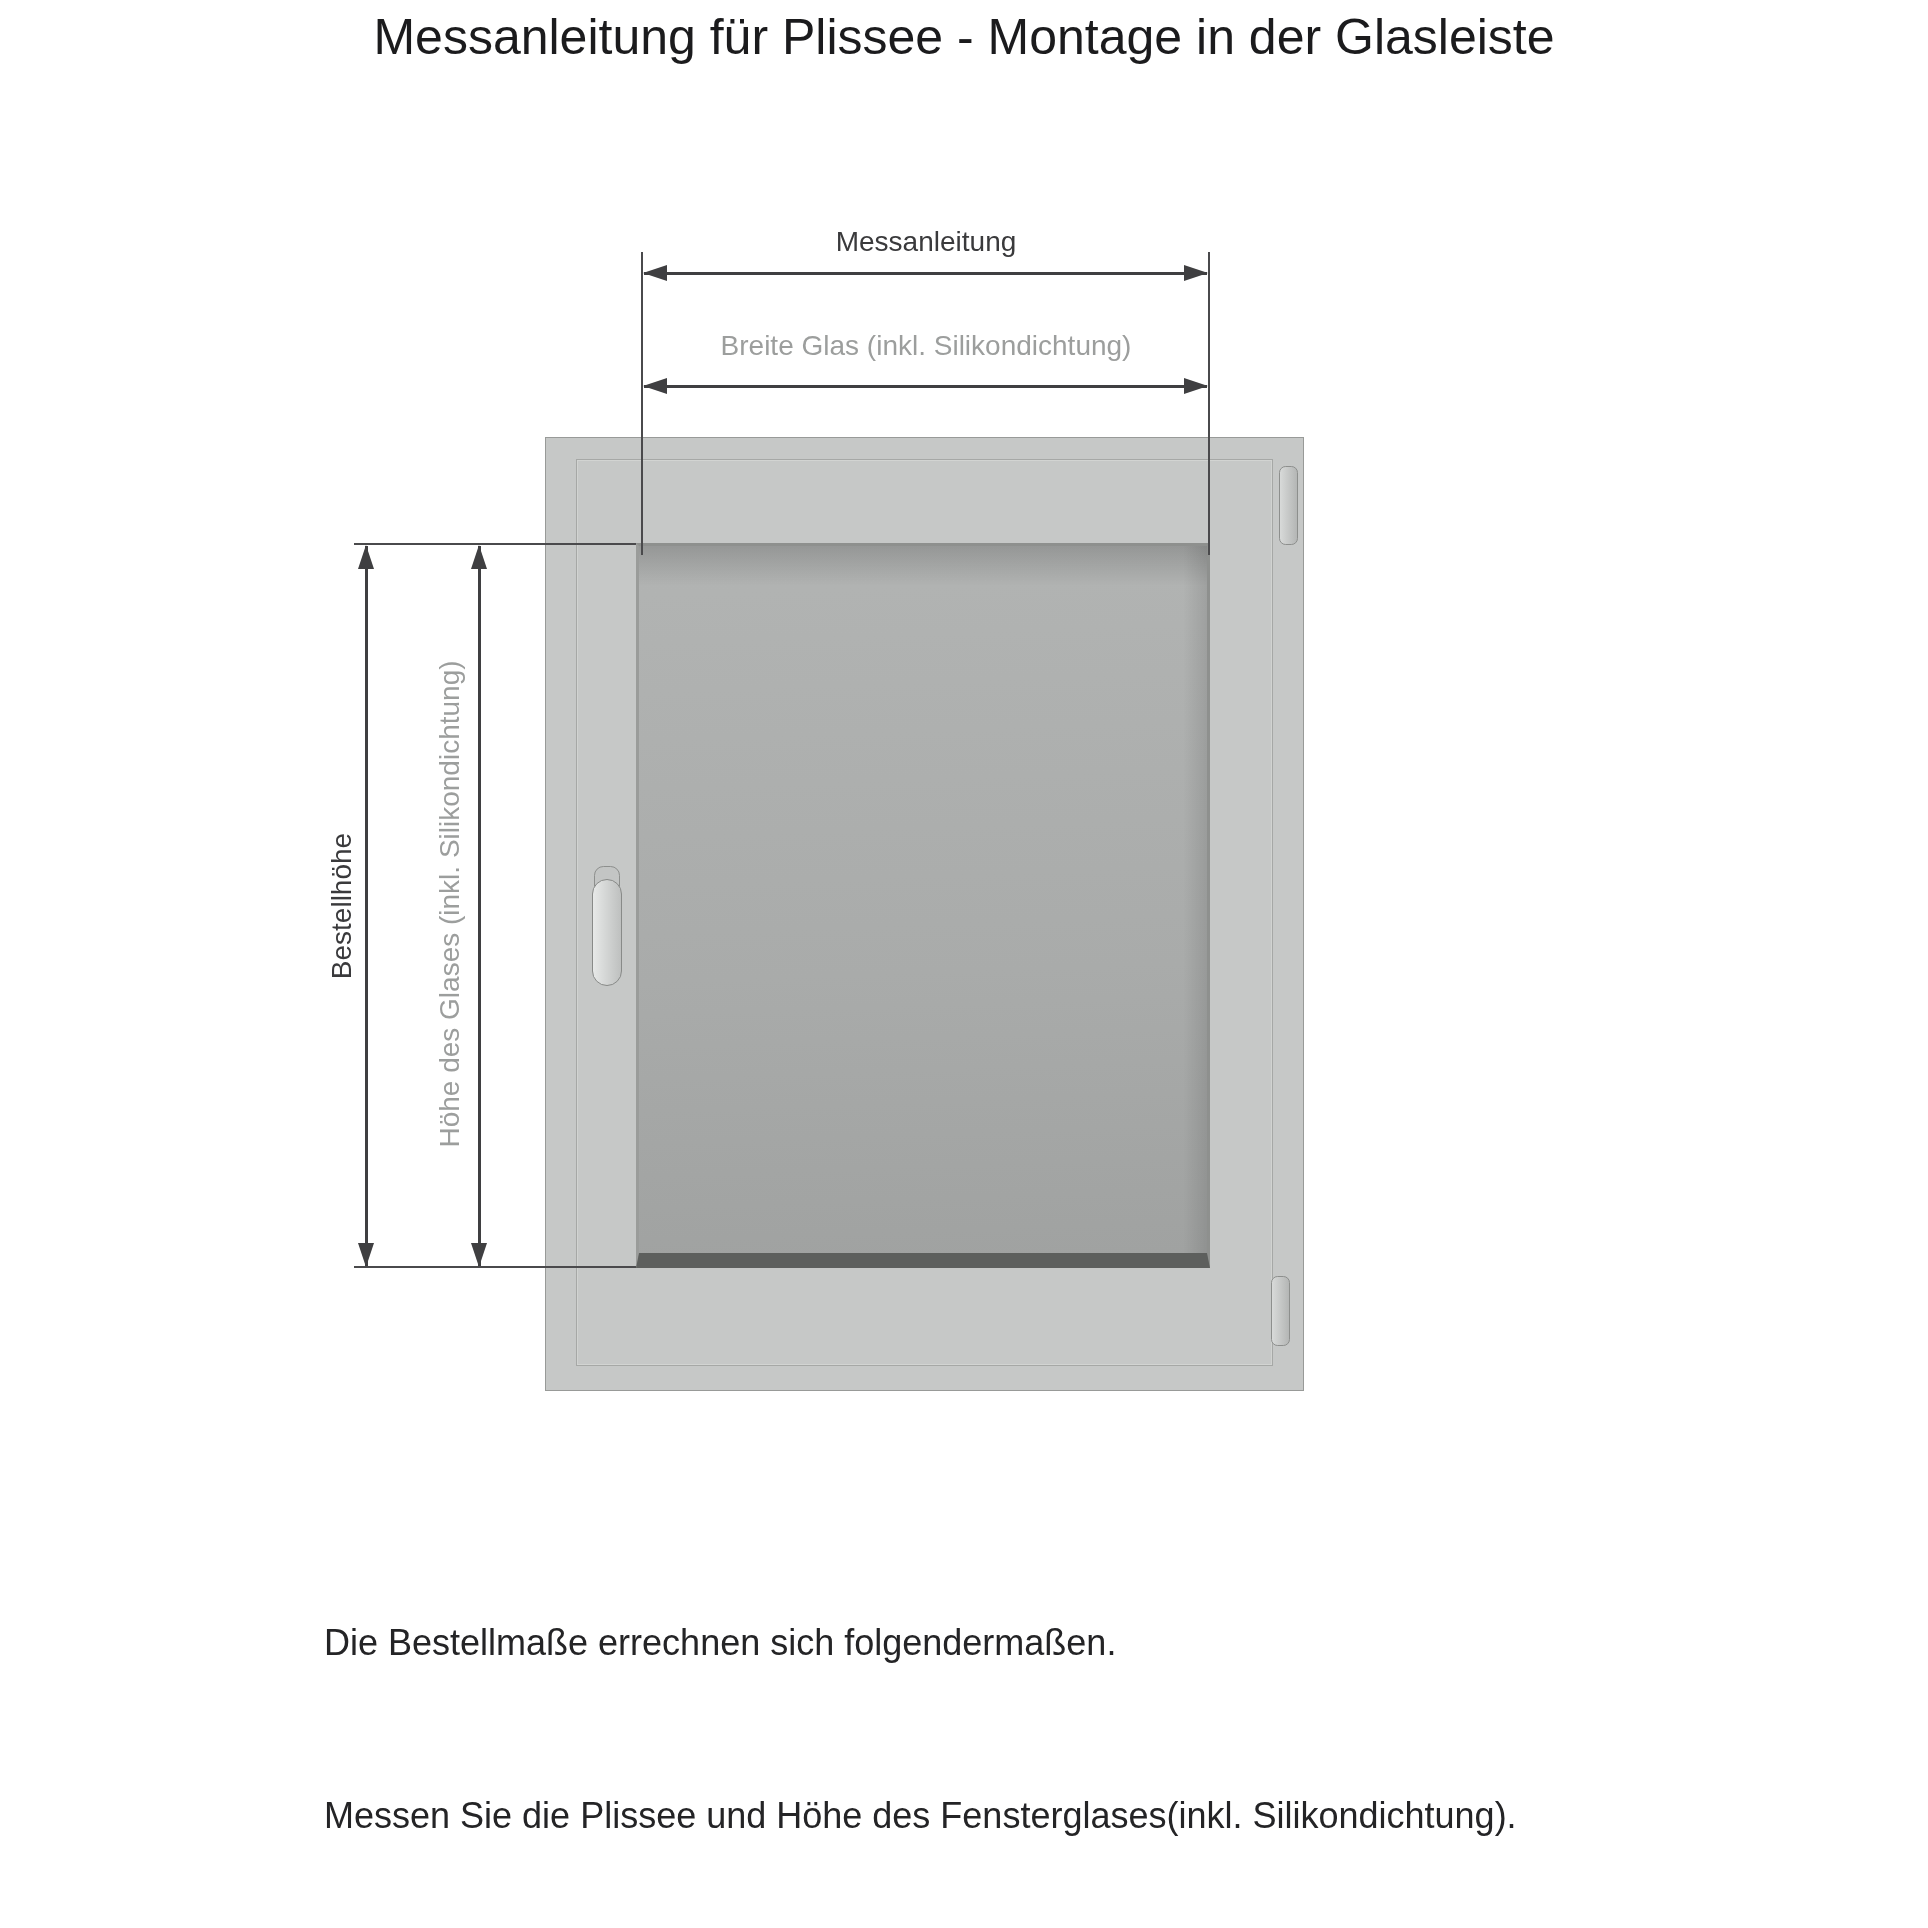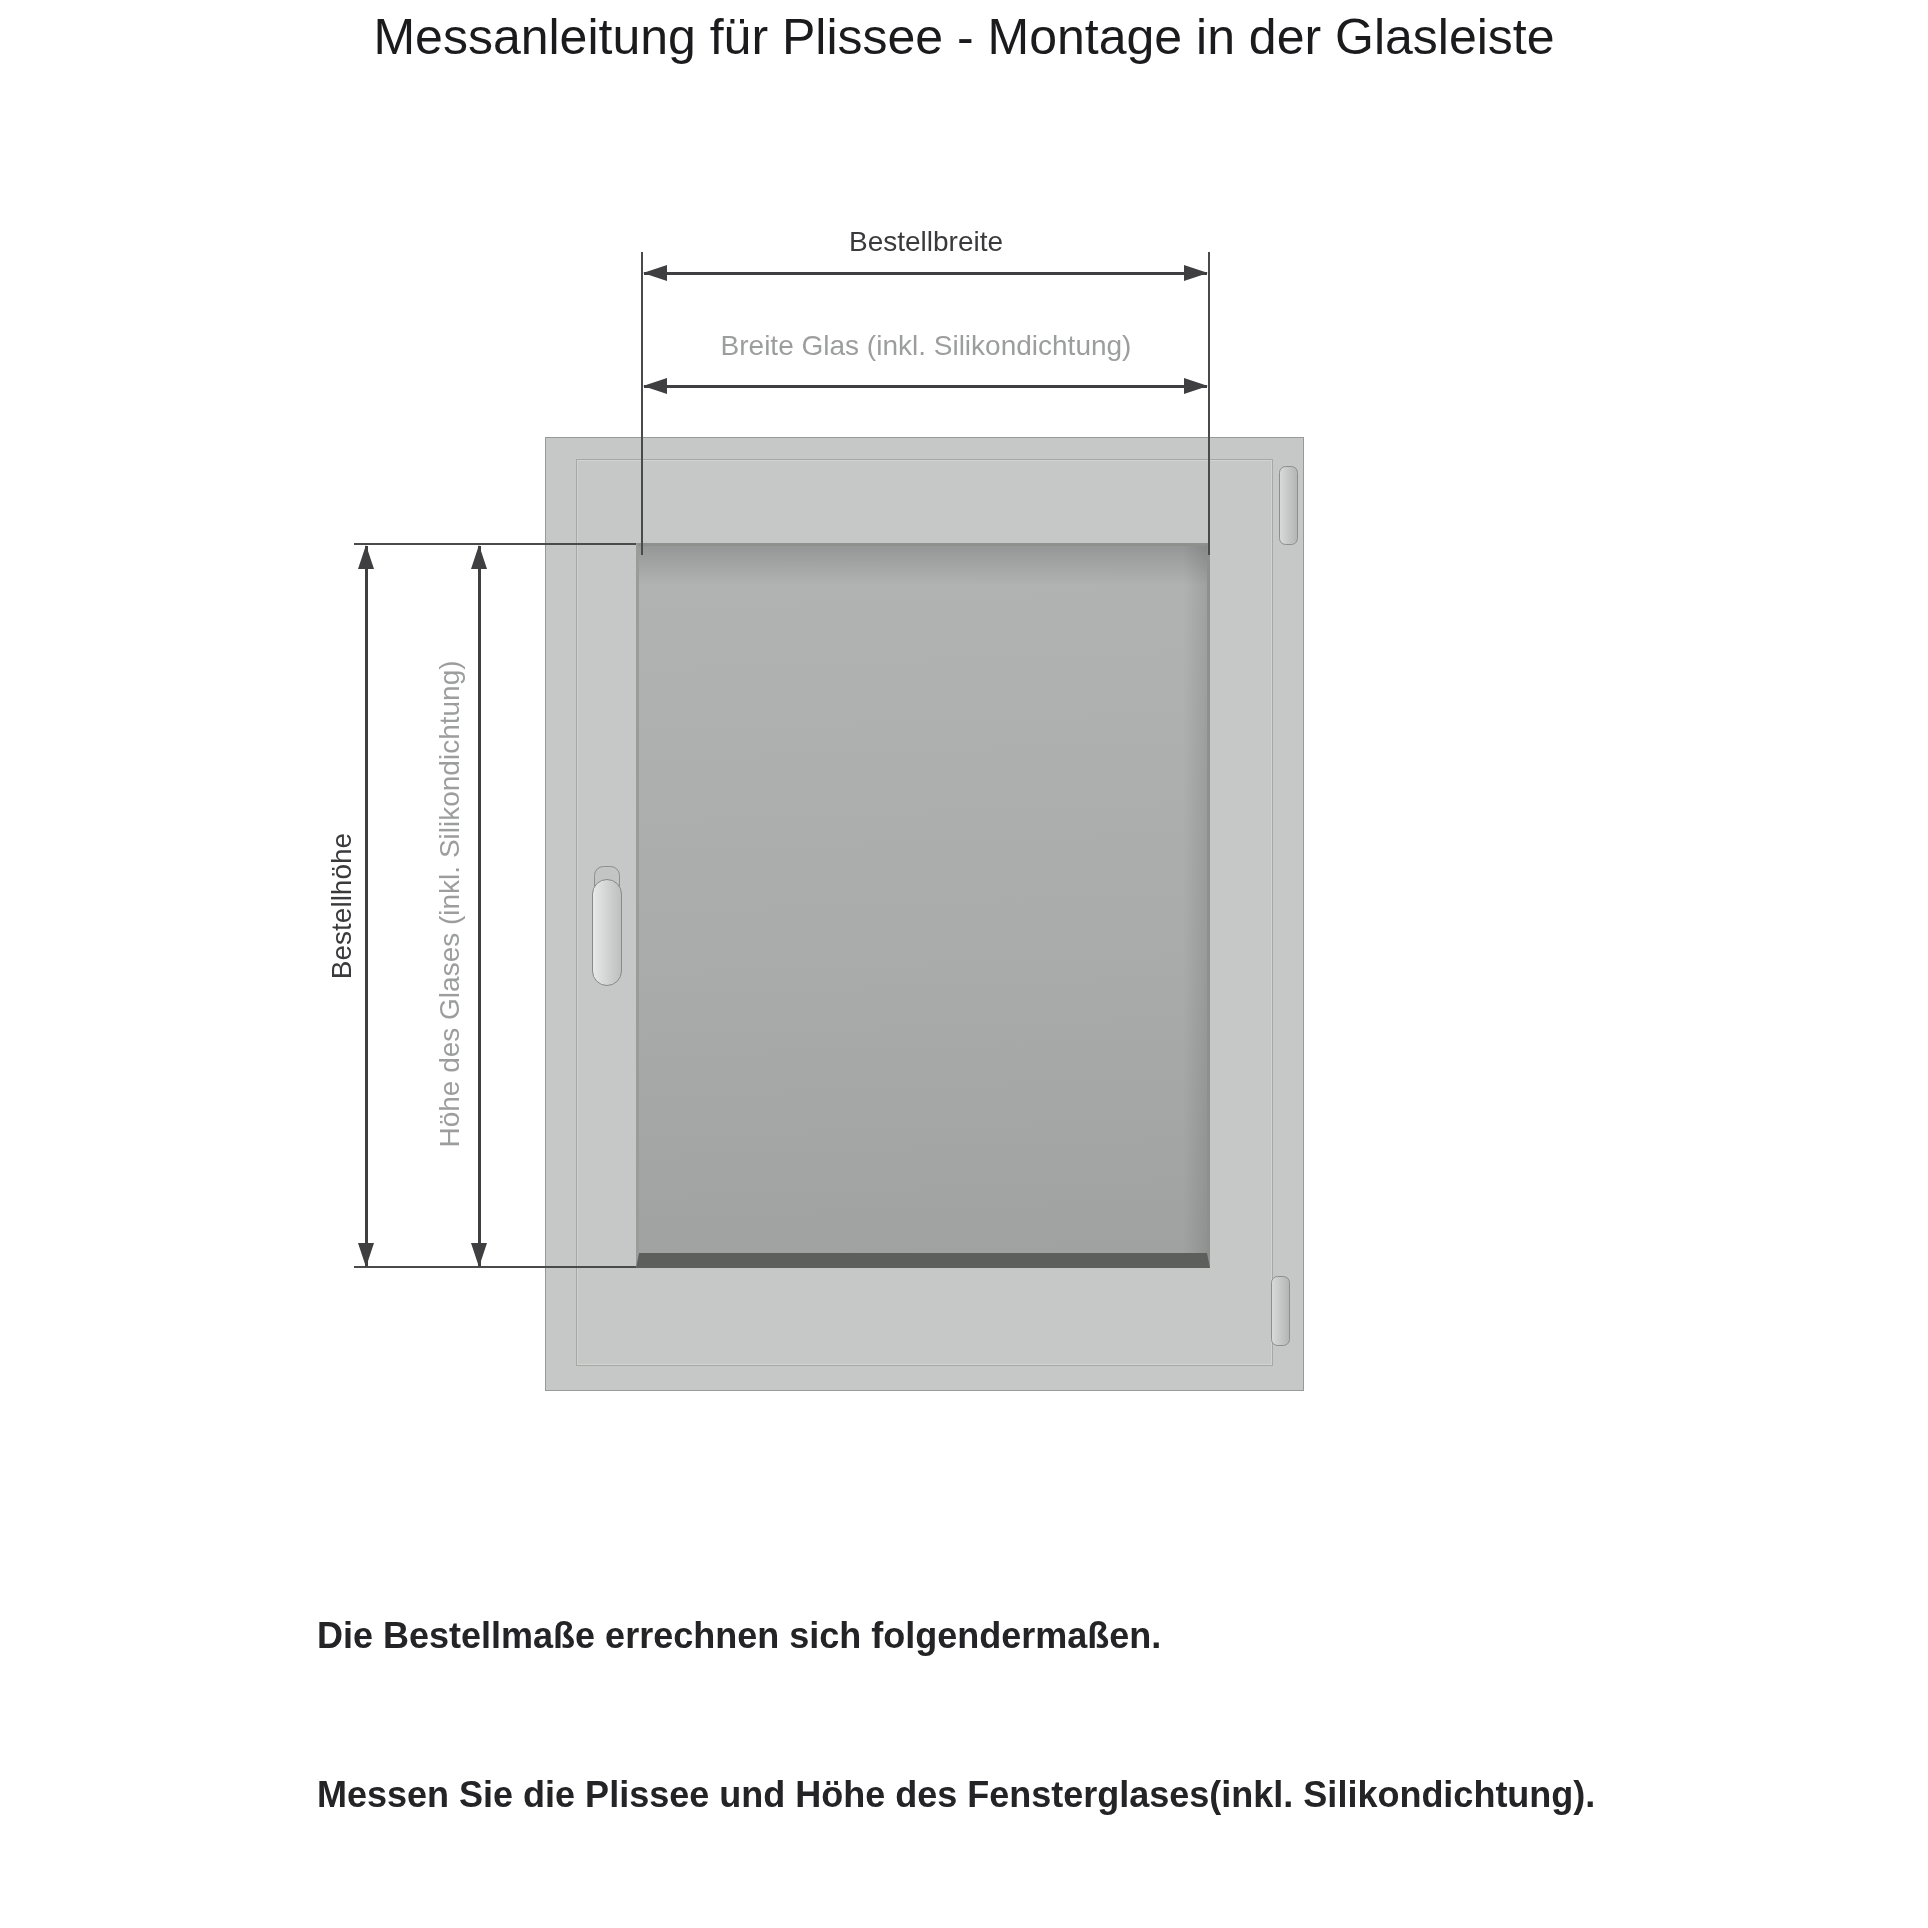--- a/index.html
+++ b/index.html
@@ -100,21 +100,21 @@
   .dim-label.center-h { transform: translateX(-50%); }
   .dim-label.gray { color: var(--dim-secondary, #9c9e9d); }
   .dim-label.rot { transform: translate(-50%, -50%) rotate(-90deg); }
 
   
   .textblock {
     position: absolute; left: 317px; top: 1503px; width: 1525px;
     font-size: 36px; line-height: 53px; color: #242426;
     white-space: pre-wrap;
   }
-  .textblock p { margin: 0; font-weight: bold; }
+  .textblock p { margin: 7px; }
   .warning { color: var(--warning, #e8332a); }
 </style>
 </head>
 <body>
 
 <h1 class="title">Messanleitung für Plissee - Montage in der Glasleiste</h1>
 
 <div>
 
   <div class="window">
@@ -132,21 +132,21 @@
   <div class="ext ext-v" style="left:1208px; top:252px; height:303px;"></div>
   <div class="ext ext-h" style="left:354px; top:543px; width:282px;"></div>
   <div class="ext ext-h" style="left:354px; top:1266px; width:282px;"></div>
 
   <div class="dim-h" style="left:644px; top:272px; width:563px;"></div>
   <div class="dim-h" style="left:644px; top:385px; width:563px;"></div>
 
   <div class="dim-v" style="left:365px; top:546px; height:720px;"></div>
   <div class="dim-v" style="left:478px; top:546px; height:720px;"></div>
 
-  <div class="dim-label center-h" style="left:926px; top:226px;">Bestellbreite</div>
+  <div class="dim-label center-h" style="left:926px; top:226px;">Messanleitung</div>
   <div class="dim-label center-h gray" style="left:926px; top:330px;">Breite Glas (inkl. Silikondichtung)</div>
   <div class="dim-label rot" style="left:342px; top:906px;">Bestellhöhe</div>
   <div class="dim-label rot gray" style="left:450px; top:904px;">Höhe des Glases (inkl. Silikondichtung)</div>
 
 </div>
 
 <div class="textblock">
   <p>Die Bestellmaße errechnen sich folgendermaßen.</p>
   <p>Messen Sie die Plissee und Höhe des Fensterglases(inkl. Silikondichtung).</p>
   <p class="warning">Achtung: In der Breite ziehen Sie bitte 5 mm ab damit das Plissee</p>

